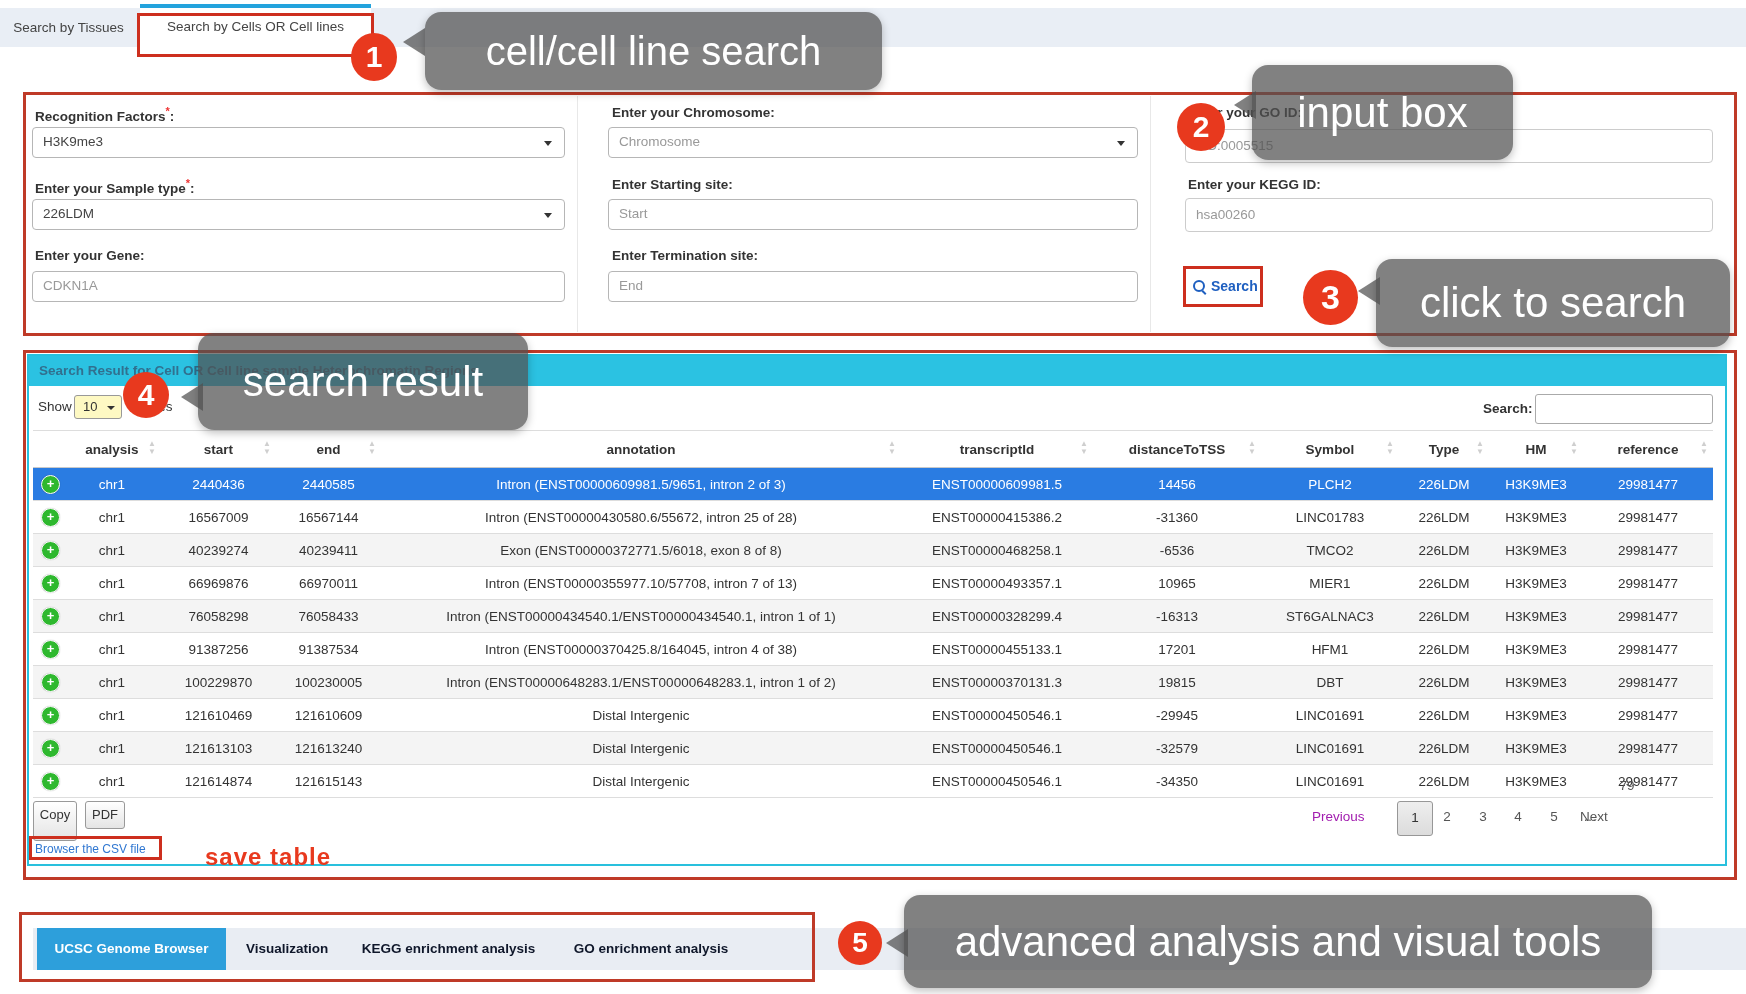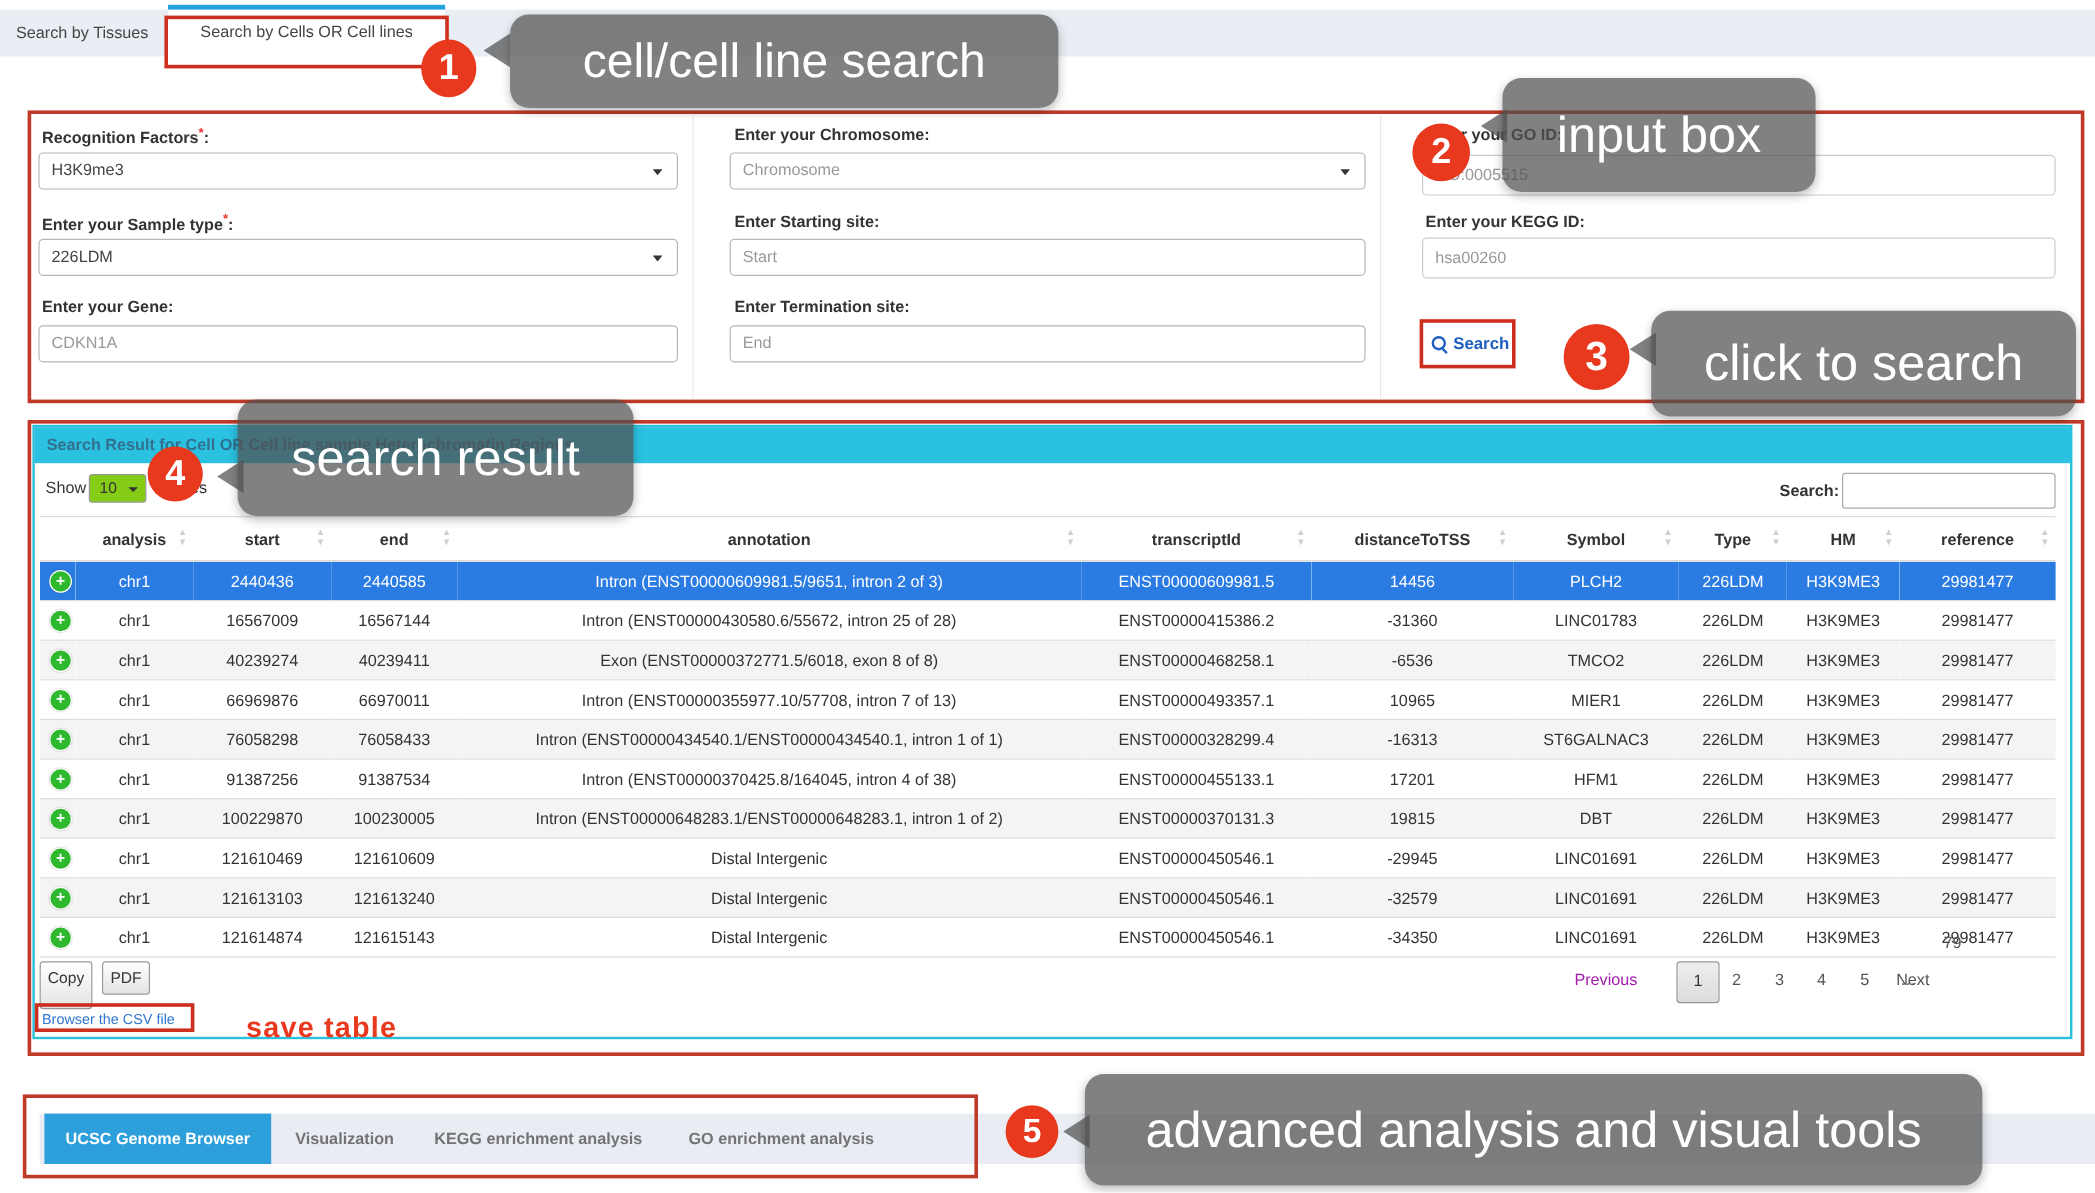--- a/index.html
+++ b/index.html
@@ -21,40 +21,40 @@
   .fbox3{height:34px;border:1px solid #ccc;border-radius:4px;background:#fff;box-sizing:border-box;font-size:13.5px;line-height:32px;padding-left:10px;color:#999;}
   .caret{position:absolute;right:12px;top:13px;width:0;height:0;border-left:4.5px solid transparent;border-right:4.5px solid transparent;border-top:5px solid #333;}
   .searchbtn{display:flex;align-items:center;gap:6px;font-size:14px;font-weight:bold;color:#1e5fc0;}
   .mag{width:8px;height:8px;border:2px solid #1e5fc0;border-radius:50%;position:relative;display:inline-block;}
   .mag::after{content:"";position:absolute;width:2px;height:5px;background:#1e5fc0;left:8px;top:8px;transform:rotate(-45deg);}
   
   .panel{border:2px solid #29c0dd;box-sizing:border-box;background:#fff;}
   .band{background:#2bc2e2;}
   .bandtitle{font-size:13.5px;font-weight:bold;color:#31708f;line-height:30px;padding-left:10px;white-space:nowrap;}
   .small{font-size:13.5px;color:#333;}
-  .miniselect{border:1px solid #999;border-radius:3px;background:#84cc16;box-sizing:border-box;font-size:13px;color:#333;line-height:22px;padding-left:8px;}
+  .miniselect{border:1px solid #999;border-radius:3px;background:#fef9c3;box-sizing:border-box;font-size:13px;color:#333;line-height:22px;padding-left:8px;}
   .minicaret{position:absolute;right:6px;top:10px;width:0;height:0;border-left:4px solid transparent;border-right:4px solid transparent;border-top:4px solid #333;}
   .searchinput{border:1px solid #aaa;border-radius:3px;background:#fff;box-sizing:border-box;}
   table.dt{border-collapse:collapse;table-layout:fixed;width:1680px;}
   table.dt th{font-size:13.5px;font-weight:bold;color:#333;height:36px;border-bottom:1px solid #c9c9c9;border-top:1px solid #ddd;position:relative;padding:0;}
   table.dt td{font-size:13.5px;color:#333;height:32px;text-align:center;border-top:1px solid #ddd;padding:0;white-space:nowrap;overflow:hidden;}
   table.dt tr.stripe td{background:#f4f4f4;}
   table.dt tr.selected td{background:#2a7ce2;color:#fff;}
   table.dt tr:last-child td{border-bottom:1px solid #ddd;}
   .sorters{position:absolute;right:5px;top:9px;line-height:8px;font-size:8px;color:#cfcfcf;}
   .plus{display:inline-block;width:17px;height:17px;border-radius:50%;background:#2eb82e;border:1.5px solid #fff;box-shadow:0 0 1px rgba(0,0,0,.4);color:#fff;font-size:13px;font-weight:bold;line-height:16px;text-align:center;vertical-align:middle;}
   .btn{border:1px solid #999;border-radius:3px;background:linear-gradient(#fff,#e4e4e4);font-size:13px;color:#333;text-align:center;box-sizing:border-box;}
   .pgtext{font-size:13.5px;color:#555;text-align:center;}
   .pgprev{font-size:13.5px;color:#a21caf;}
   .pgcur{border:1px solid #979797;border-radius:3px;background:linear-gradient(#eee,#dcdcdc);font-size:13.5px;color:#333;text-align:center;line-height:31px;}
   .link{font-size:12px;color:#3077d1;}
   .savetable{font-weight:bold;font-size:24px;color:#e8391e;letter-spacing:1px;}
   
   .bottomband{background:#e9edf3;}
-  .btab{line-height:42px;text-align:center;font-size:13.5px;font-weight:bold;color:#737373;white-space:nowrap;}
+  .btab{line-height:42px;text-align:center;font-size:13.5px;font-weight:bold;color:#0f172a;white-space:nowrap;}
   .btab.active{background:#2d9fdb;color:#fff;}
   
   .numcircle{background:#e8391e;border-radius:50%;color:#fff;font-weight:bold;display:flex;align-items:center;justify-content:center;z-index:60;}
   .bubble{background:rgba(80,80,80,0.72);border-radius:16px;color:#fff;display:flex;align-items:center;justify-content:center;z-index:55;box-shadow:0 3px 8px rgba(0,0,0,.25);white-space:nowrap;}
   .tail{width:0;height:0;border-top:14px solid transparent;border-bottom:14px solid transparent;border-right:22px solid rgba(80,80,80,0.72);z-index:55;}
 </style>
 </head>
 <body>
 
 <div class="stage">

